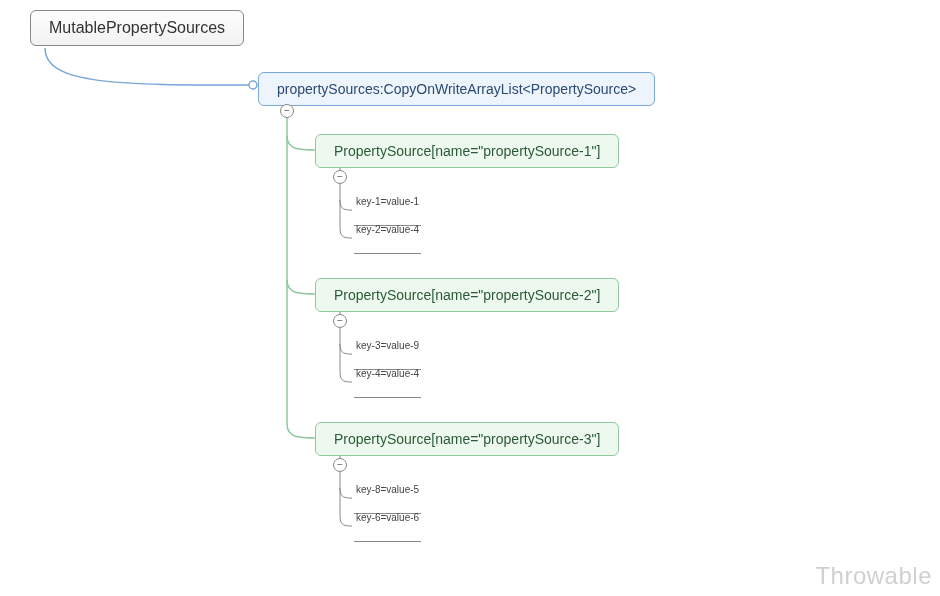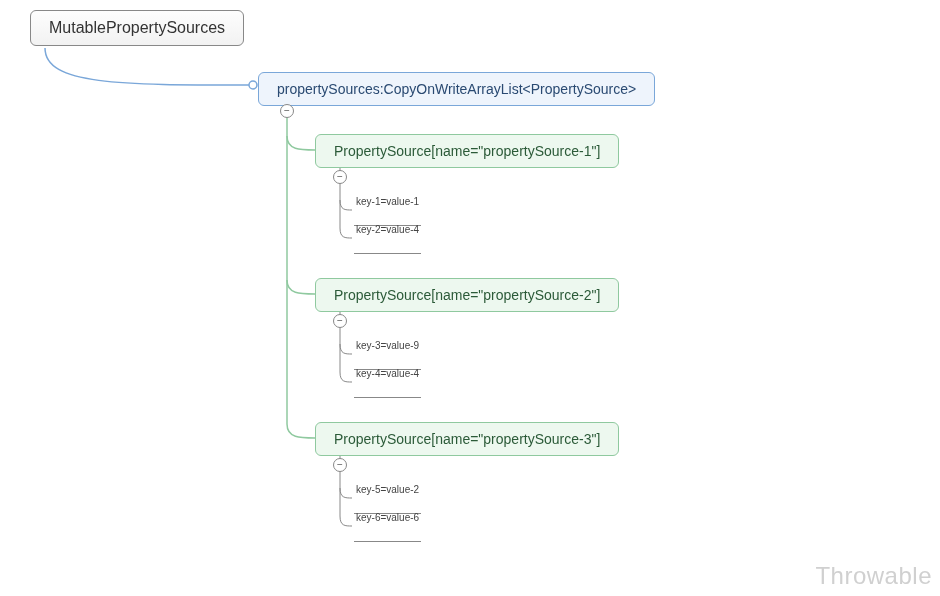--- a/index.html
+++ b/index.html
@@ -131,16 +131,16 @@
   <span>PropertySource[name="propertySource-2"]</span>
 </div>
 <div class="toggle" style="left:333px; top:314px;">−</div>
 <div class="leaf" style="left:354px; top:340px;">key-3=value-9</div>
 <div class="leaf" style="left:354px; top:368px;">key-4=value-4</div>
 
 <div class="node green" style="left:315px; top:422px;">
   <span>PropertySource[name="propertySource-3"]</span>
 </div>
 <div class="toggle" style="left:333px; top:458px;">−</div>
-<div class="leaf" style="left:354px; top:484px;">key-5=value-2</div>
+<div class="leaf" style="left:354px; top:484px;">key-8=value-5</div>
 <div class="leaf" style="left:354px; top:512px;text-align:right;">key-6=value-6</div>
 
 <div class="watermark">Throwable</div>
 
 </body></html>

